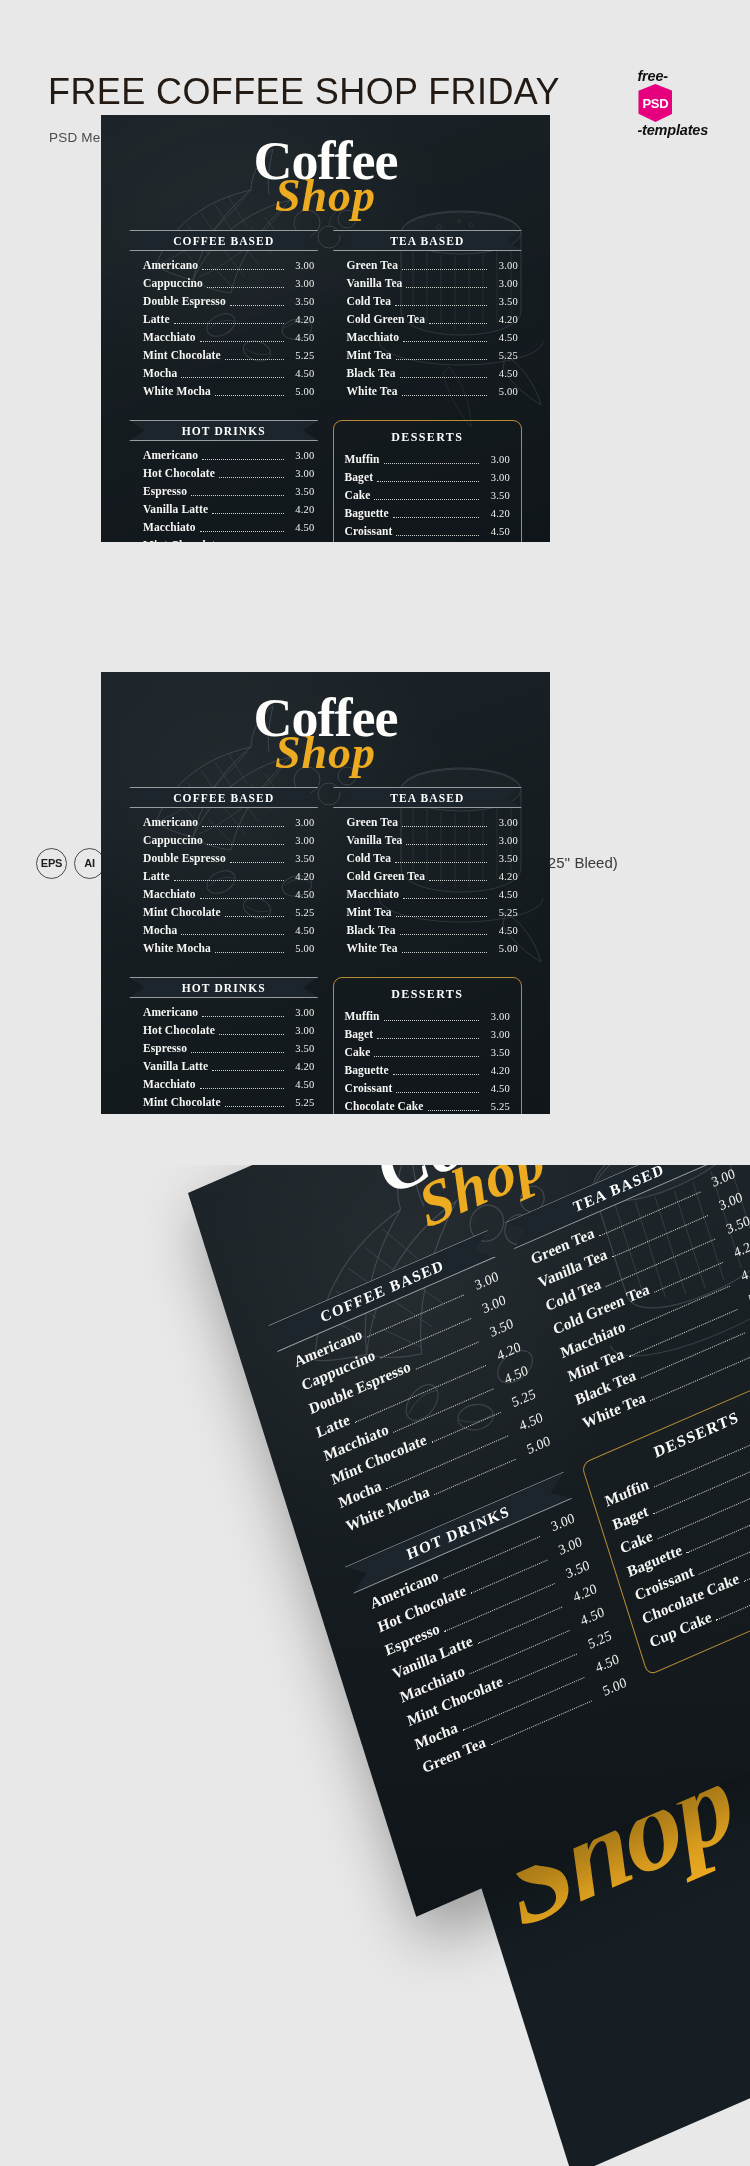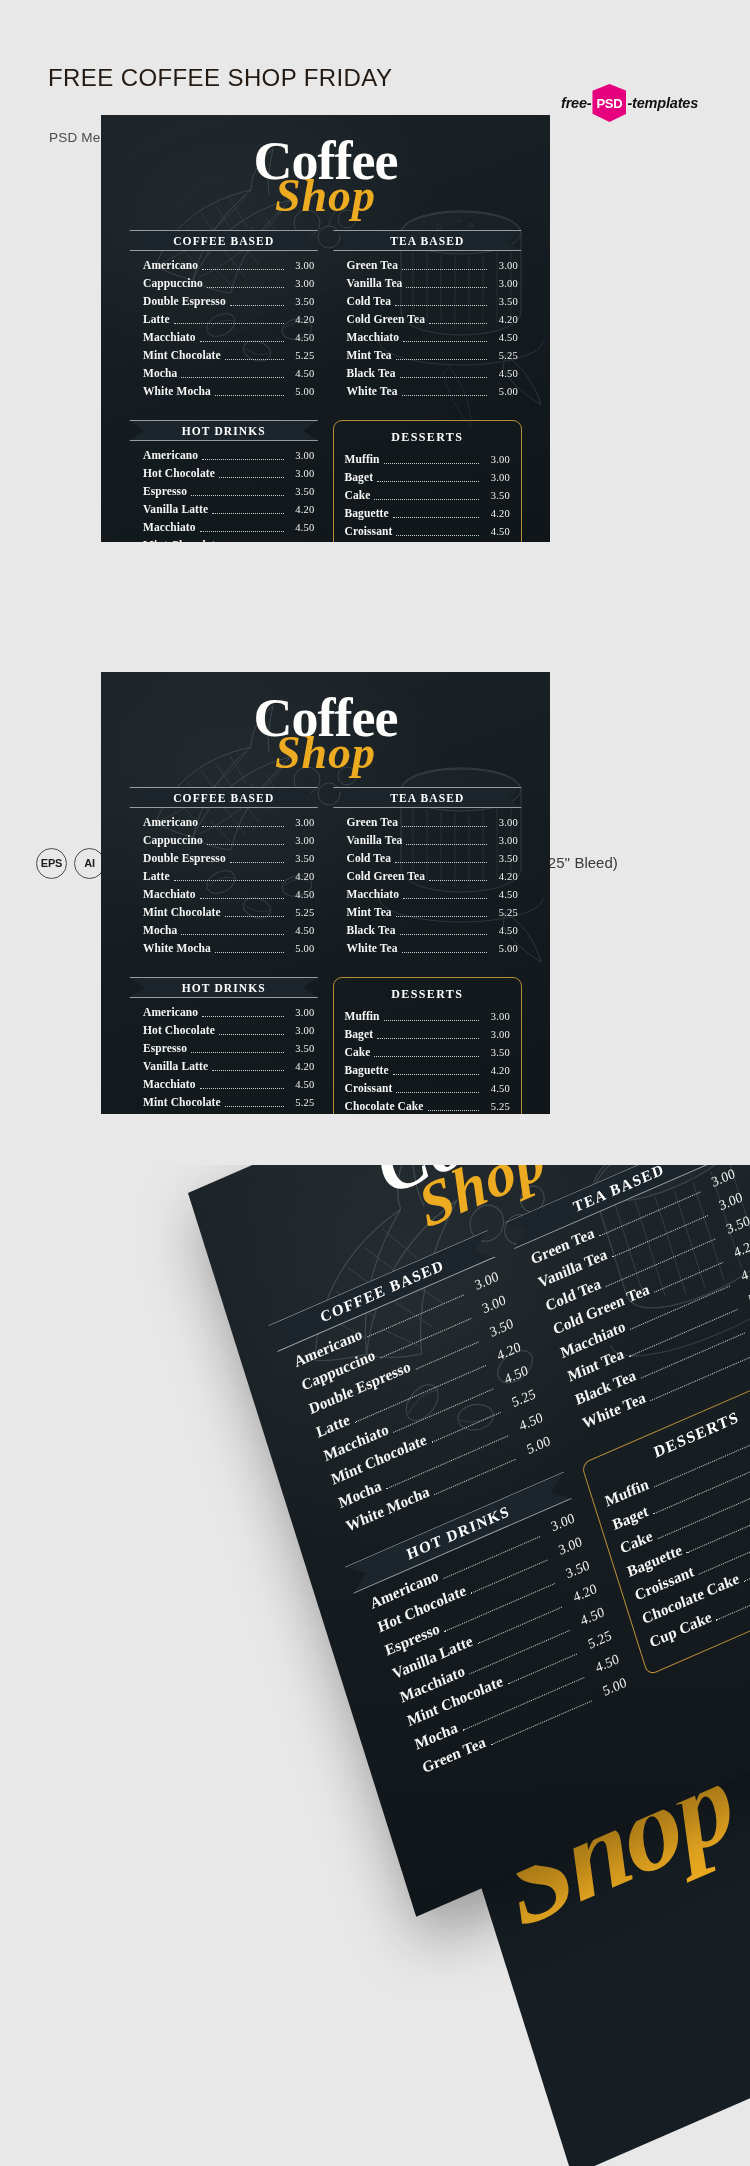--- a/index.html
+++ b/index.html
@@ -14,47 +14,48 @@
   }
 
   
   .page-header {
     position: absolute;
     left: 0; top: 0;
     width: 750px; height: 110px;
   }
   .hdr-title {
     position: absolute;
-    left: 48px; top: 78px;
+    left: 48px; top: 92px;
     transform: translateY(-50%);
-    font-size: 24px;
+    font-size: 36px;
     letter-spacing: .4px;
     color: #231a14;
     font-weight: 400;
     font-family: "Liberation Sans", sans-serif;
     text-align: right;
   }
   .hdr-sub {
     position: absolute;
     left: 49px; top: 137px;
     transform: translateY(-50%);
     font-size: 13.5px;
     color: #4b4b4b;
     letter-spacing: .2px;
   }
   .logo {
     position: absolute;
-    right: 52px; top: 103px;
+    right: 42px; top: 103px;
     transform: translateY(-50%);
     display: flex;
-    align-items: center;
+    align-items: flex-start;
     font-size: 14.5px;
     font-weight: 700;
     color: #111;
     letter-spacing: -.2px;
+    flex-direction: column;
   }
   .logo .lg-free, .logo .lg-tmpl { font-style: italic; }
   .logo .shield {
     position: relative;
     width: 34px; height: 38px;
     margin: 0 1px;
     display: flex; align-items: center; justify-content: center;
     color: #fff;
     font-size: 13px;
     font-weight: 700;

